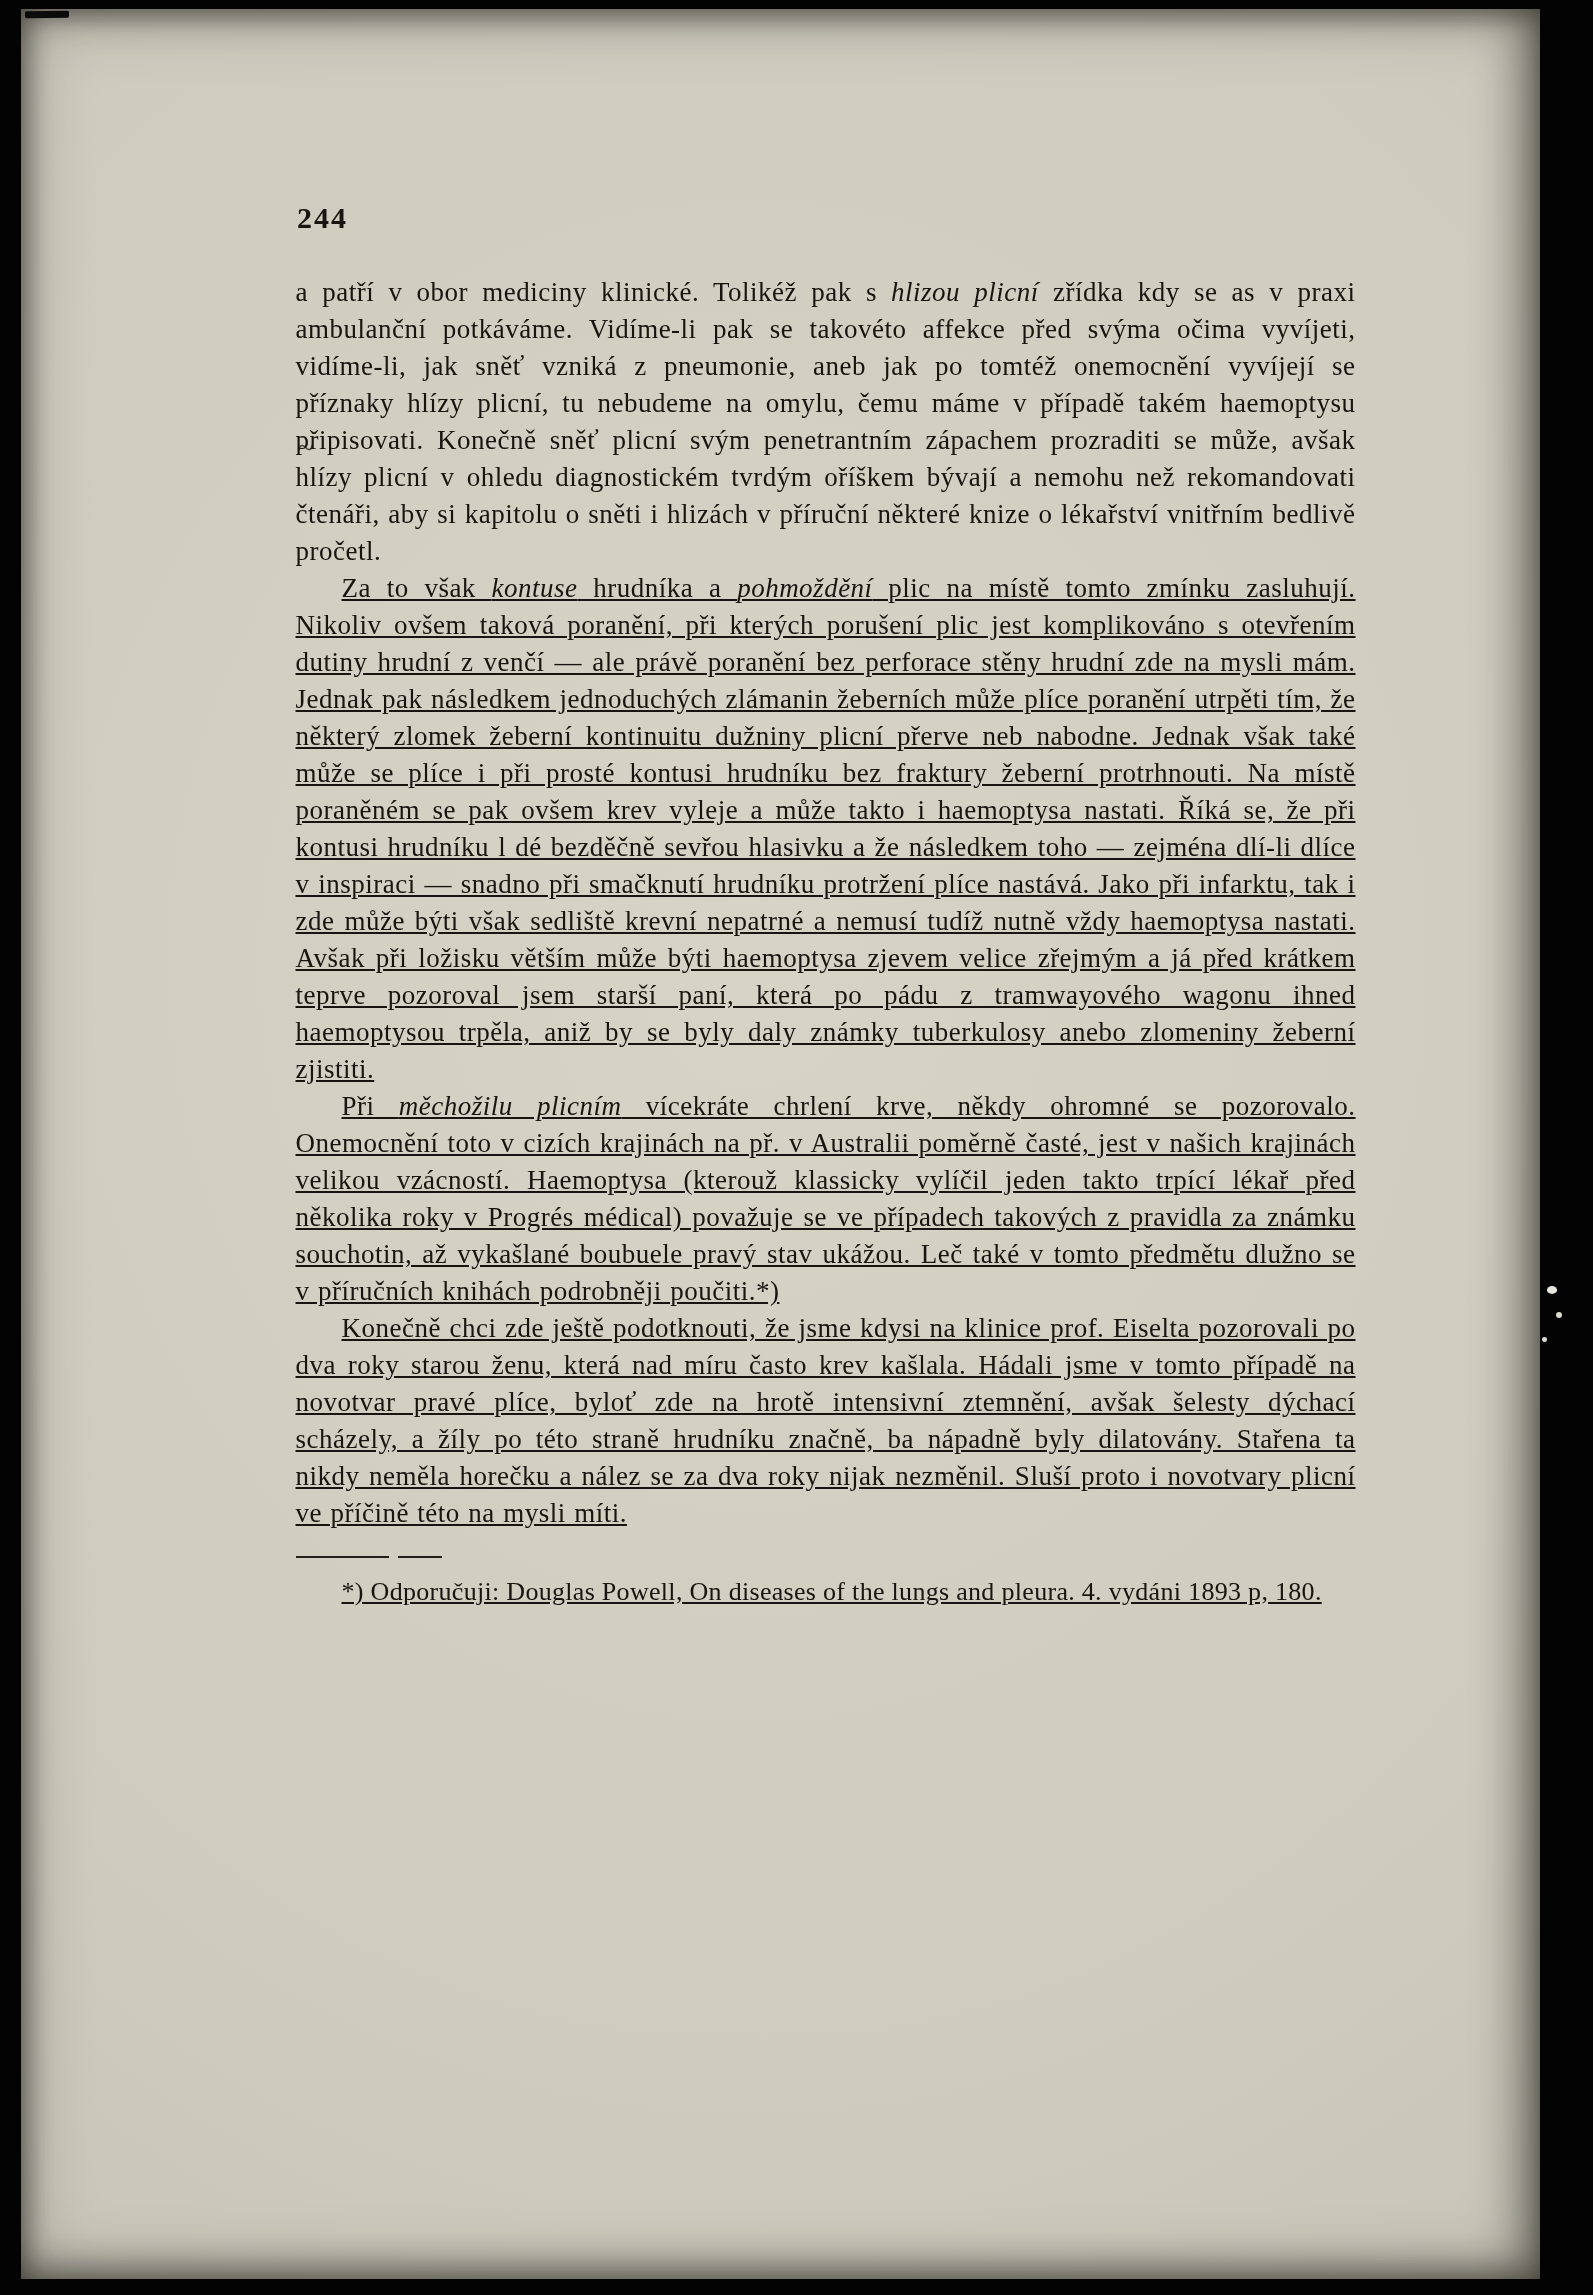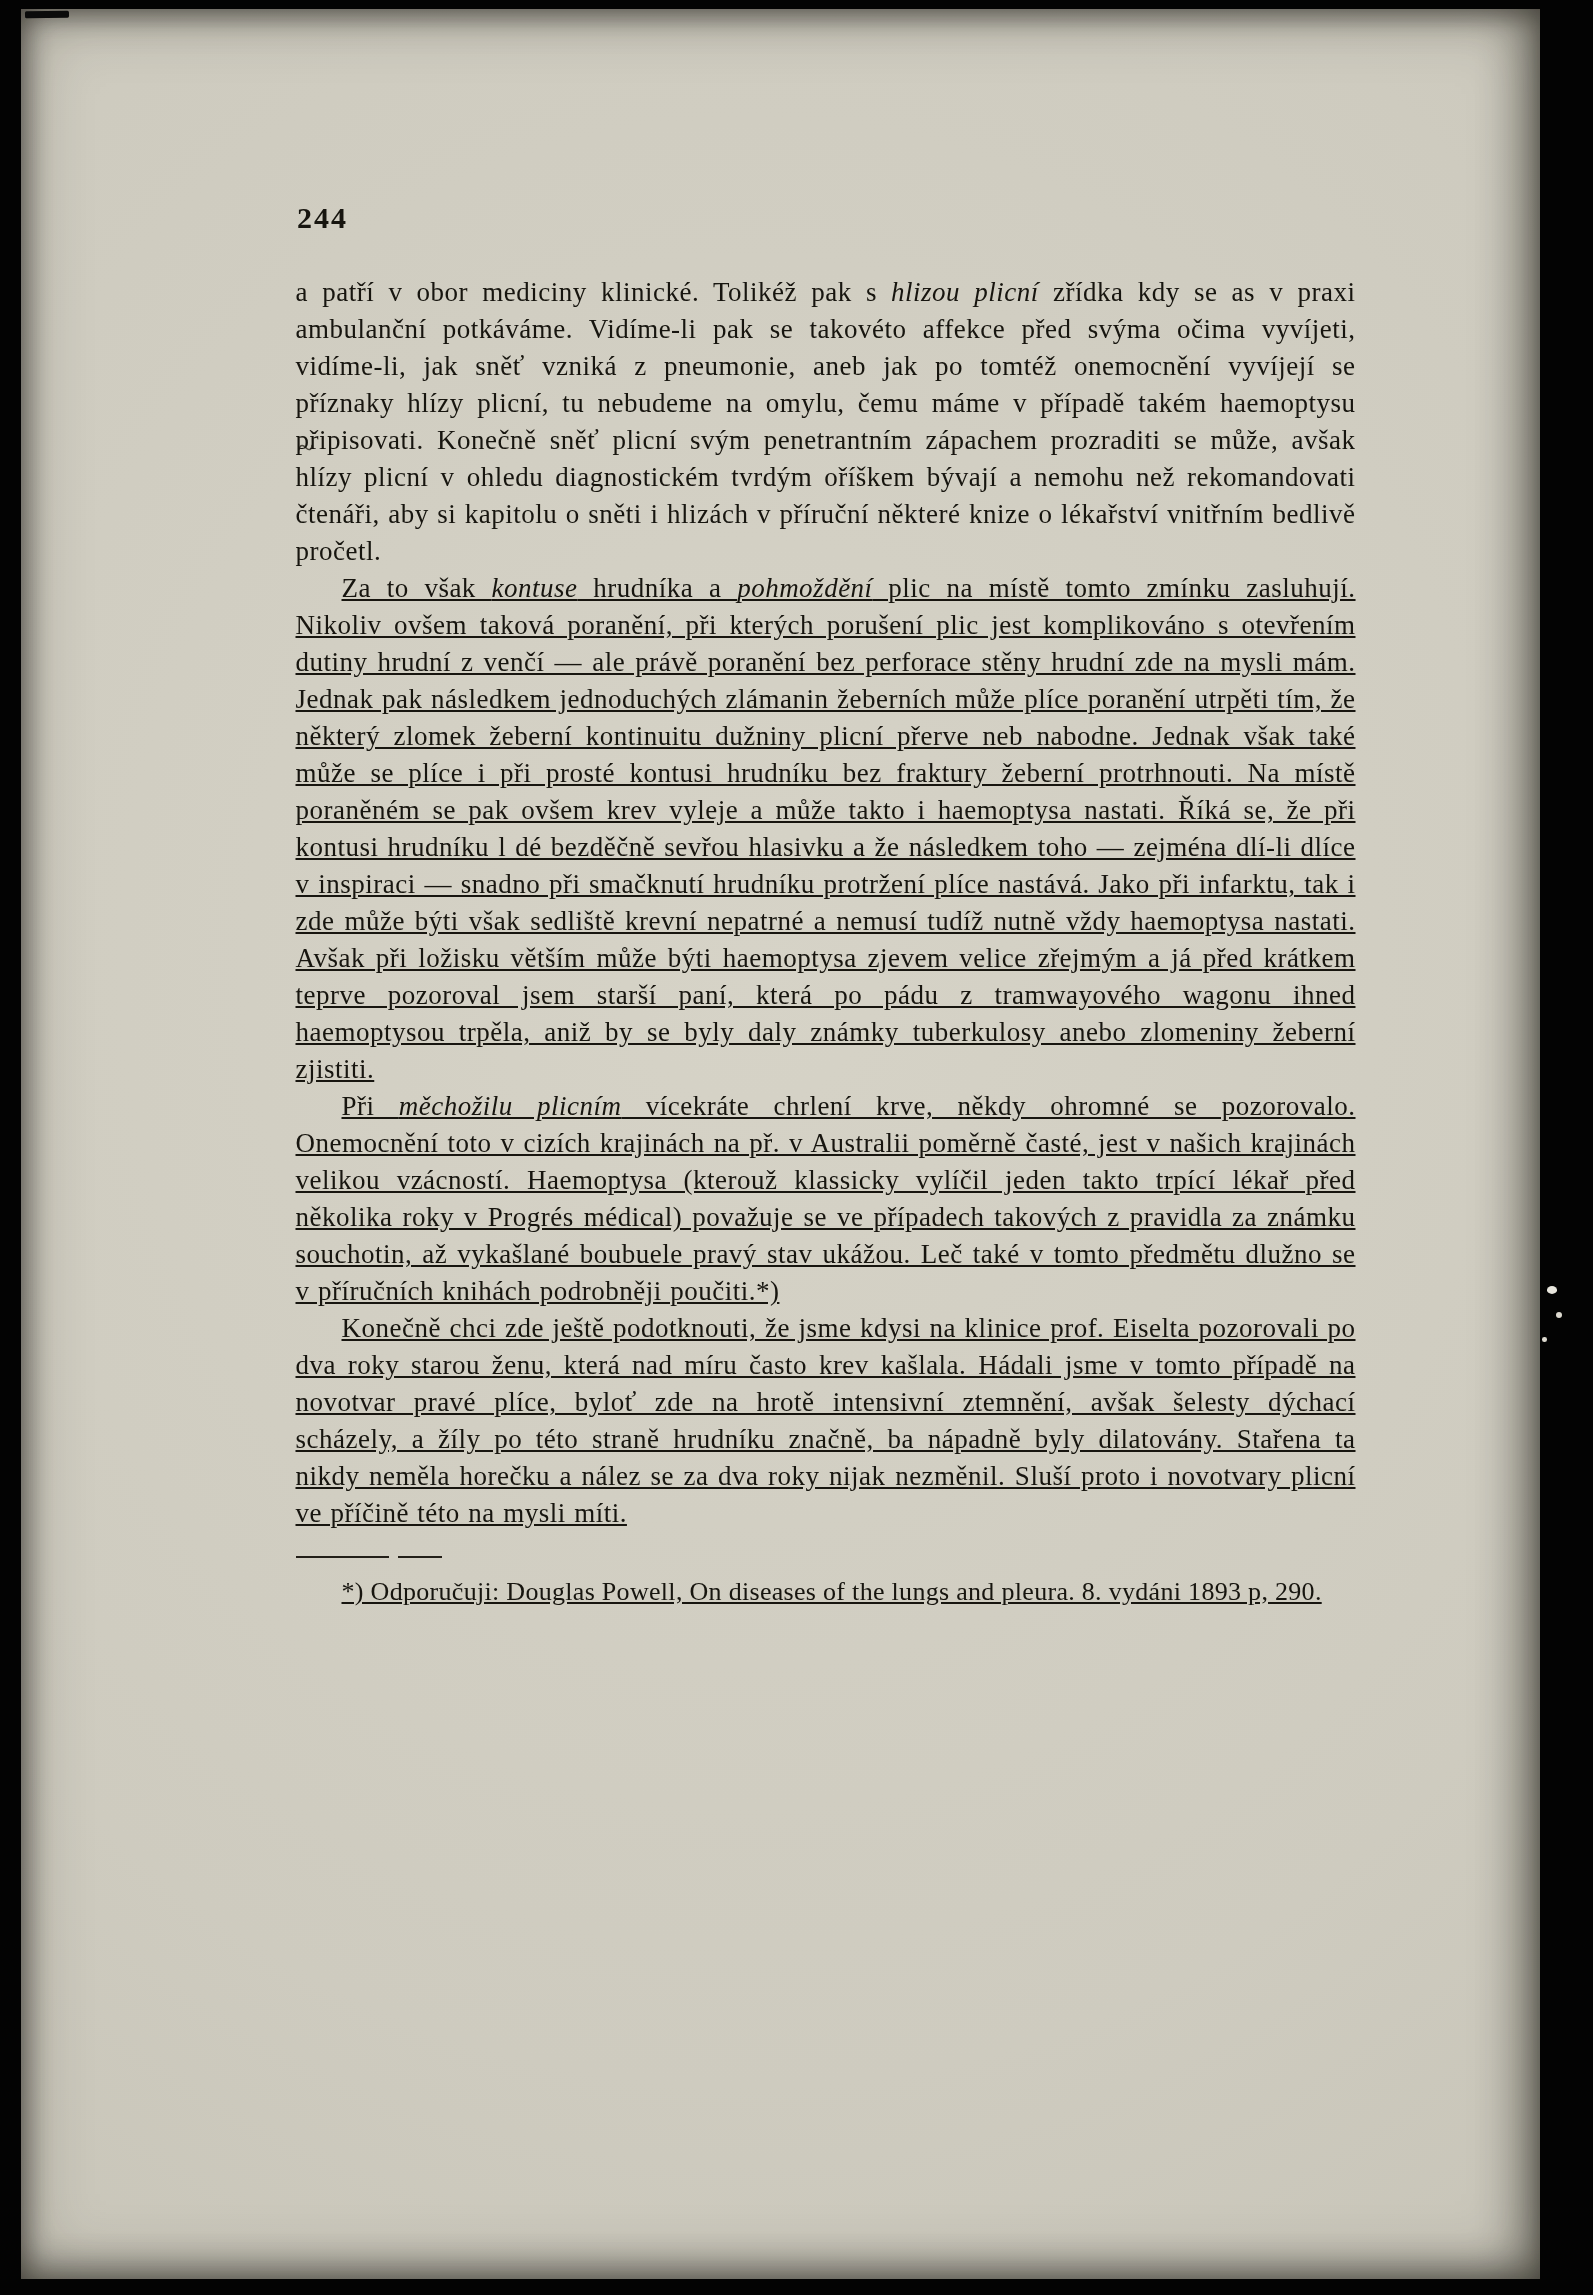--- a/index.html
+++ b/index.html
@@ -107,21 +107,21 @@
     <div class="content">
       <div class="page-number">244</div>
       <div class="text-block">
         <p class="para"><span>a patří v obor mediciny klinické. Tolikéž pak s </span><span class="it">hlizou plicní</span><span> zřídka kdy se as v praxi ambulanční potkáváme. Vidíme-li pak se takovéto affekce před svýma očima vyvíjeti, vidíme-li, jak sněť vzniká z pneumonie, aneb jak po tomtéž onemocnění vyvíjejí se příznaky hlízy plicní, tu nebudeme na omylu, čemu máme v případě takém haemoptysu připisovati. Konečně sněť plicní svým penetrantním zápachem prozraditi se může, avšak hlízy plicní v ohledu diagnostickém tvrdým oříškem bývají a nemohu než rekomandovati čtenáři, aby si kapitolu o sněti i hlizách v příruční některé knize o lékařství vnitřním bedlivě pročetl.</span></p>
         <p class="para indent"><span>Za to však </span><span class="it">kontuse</span><span> hrudníka a </span><span class="it">pohmoždění</span><span> plic na místě tomto zmínku zasluhují. Nikoliv ovšem taková poranění, při kterých porušení plic jest komplikováno s otevřením dutiny hrudní z venčí — ale právě poranění bez perforace stěny hrudní zde na mysli mám. Jednak pak následkem jednoduchých zlámanin žeberních může plíce poranění utrpěti tím, že některý zlomek žeberní kontinuitu dužniny plicní přerve neb nabodne. Jednak však také může se plíce i při prosté kontusi hrudníku bez fraktury žeberní protrhnouti. Na místě poraněném se pak ovšem krev vyleje a může takto i haemoptysa nastati. Říká se, že při kontusi hrudníku l dé bezděčně sevřou hlasivku a že následkem toho — zejména dlí-li dlíce v inspiraci — snadno při smačknutí hrudníku protržení plíce nastává. Jako při infarktu, tak i zde může býti však sedliště krevní nepatrné a nemusí tudíž nutně vždy haemoptysa nastati. Avšak při ložisku větším může býti haemoptysa zjevem velice zřejmým a já před krátkem teprve pozoroval jsem starší paní, která po pádu z tramwayového wagonu ihned haemoptysou trpěla, aniž by se byly daly známky tuberkulosy anebo zlomeniny žeberní zjistiti.</span></p>
         <p class="para indent"><span>Při </span><span class="it">měchožilu plicním</span><span> vícekráte chrlení krve, někdy ohromné se pozorovalo. Onemocnění toto v cizích krajinách na př. v Australii poměrně časté, jest v našich krajinách velikou vzácností. Haemoptysa (kterouž klassicky vylíčil jeden takto trpící lékař před několika roky v Progrés médical) považuje se ve případech takových z pravidla za známku souchotin, až vykašlané boubuele pravý stav ukážou. Leč také v tomto předmětu dlužno se v příručních knihách podrobněji poučiti.*)</span></p>
         <p class="para indent"><span>Konečně chci zde ještě podotknouti, že jsme kdysi na klinice prof. Eiselta pozorovali po dva roky starou ženu, která nad míru často krev kašlala. Hádali jsme v tomto případě na novotvar pravé plíce, byloť zde na hrotě intensivní ztemnění, avšak šelesty dýchací scházely, a žíly po této straně hrudníku značně, ba nápadně byly dilatovány. Stařena ta nikdy neměla horečku a nález se za dva roky nijak nezměnil. Sluší proto i novotvary plicní ve příčině této na mysli míti.</span></p>
       </div>
       <div class="footnote">
         <div class="footnote-rule"></div>
-        <p class="para indent footnote-text"><span>*) Odporučuji: Douglas Powell, On diseases of the lungs and pleura. 8. vydáni 1893 p, 290.</span></p>
+        <p class="para indent footnote-text"><span>*) Odporučuji: Douglas Powell, On diseases of the lungs and pleura. 4. vydáni 1893 p, 180.</span></p>
       </div>
     </div>
   </div>
   <div class="speck s1"></div>
   <div class="speck s2"></div>
   <div class="speck s3"></div>
 </div>
 
 
 </body></html>

